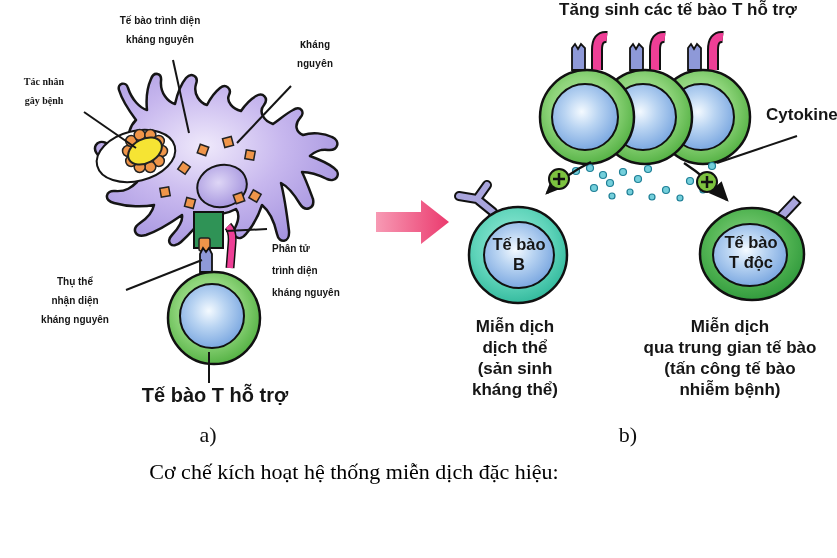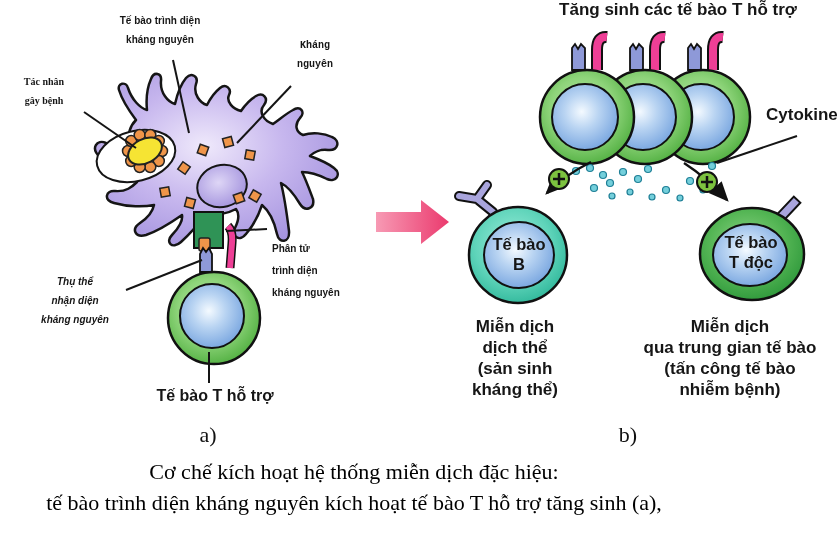--- a/index.html
+++ b/index.html
@@ -10,22 +10,22 @@
   #gfx{position:absolute;left:0;top:0;}
   .lbl{
     position:absolute;font-family:"Liberation Sans",sans-serif;
     font-weight:600;font-size:10px;line-height:19px;color:#161616;
     text-align:center;white-space:pre-line;
   }
   .l-apc{left:60px;top:11px;width:200px;}
   .l-antigen{left:265px;top:36px;width:100px;font-family:Liberation Mono, monospace;}
   .l-pathogen{left:0px;top:72px;width:88px;font-family:Liberation Serif, serif;}
   .l-mhc{left:272px;top:204px;width:120px;text-align:left;line-height:22px;margin-top:34px;}
-  .l-receptor{left:5px;top:272px;width:140px;line-height:19px;font-style:italic;}
-  .l-helpert{left:135px;top:386px;width:160px;font-size:16px;}
+  .l-receptor{left:5px;top:272px;width:140px;line-height:19px;}
+  .l-helpert{left:135px;top:386px;width:160px;font-size:20px;}
   .l-titleb{left:547px;top:0px;width:262px;font-size:17px;}
   .l-cytokine{left:766px;top:105px;width:95px;text-align:left;font-size:17px;}
   .l-bcell{left:474px;top:234px;width:90px;font-weight:700;font-size:16.5px;line-height:20px;}
   .l-tcell{left:706px;top:232px;width:90px;font-weight:700;font-size:16.5px;line-height:20px;}
   .l-humoral{left:440px;top:316px;width:150px;font-size:17px;line-height:21px;}
   .l-cellmed{left:622px;top:316px;width:216px;font-size:17px;line-height:21px;}
   .ptag{
     position:absolute;font-family:"Liberation Serif",serif;
     font-size:22px;color:#111;text-align:center;width:44px;
   }
@@ -272,16 +272,15 @@
 (sản sinh
 kháng thể)</div>
   <div class="lbl l-cellmed">Miễn dịch
 qua trung gian tế bào
 (tấn công tế bào
 nhiễm bệnh)</div>
   <div class="ptag tag-b">b)</div>
 
   <div class="caption">
     <div>Cơ chế kích hoạt hệ thống miễn dịch đặc hiệu:</div>
-    <div>tế bào trình diện kháng nguyên kích hoạt tế bào T hỗ trợ tăng sinh (a),</div>
   </div>
 
 </div>
 
 </body></html>

